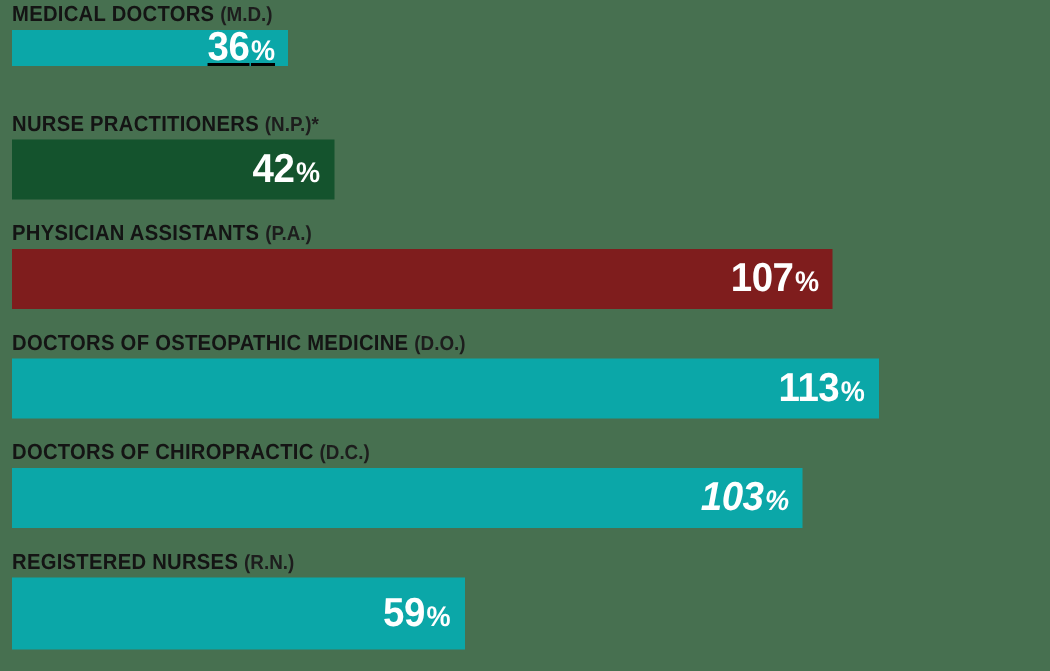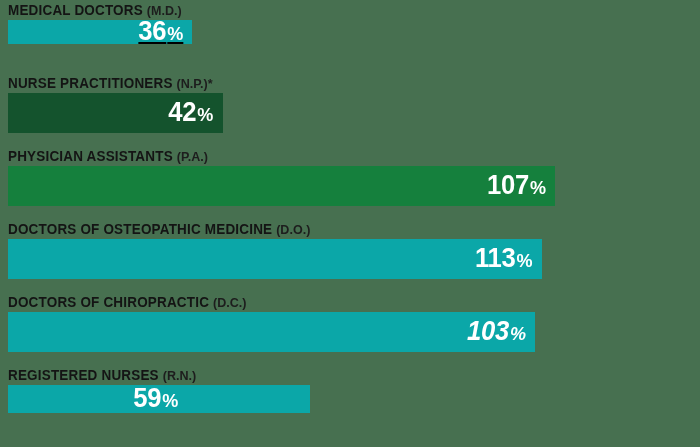--- a/index.html
+++ b/index.html
@@ -108,42 +108,42 @@
       <div class="bar-label"><span>NURSE PRACTITIONERS</span> <span class="paren">(N.P.)*</span></div>
       <div class="bar-track" style="left: 8px; top: 20px; width: 578px;">
         <div class="bar-fill" style="width: 214.832px; height: 40px; background: #14532d;">
           <div class="bar-value"><span>42</span><span class="pct">%</span></div>
         </div>
       </div>
     </div>
     <div class="bar-group" style="top: 146px;">
       <div class="bar-label"><span>PHYSICIAN ASSISTANTS</span> <span class="paren">(P.A.)</span></div>
       <div class="bar-track" style="left: 8px; top: 20px; width: 578px;">
-        <div class="bar-fill" style="width: 547.31px; height: 40px; background: #15803d;">
+        <div class="bar-fill" style="width: 547.31px; height: 40px; background: #7f1d1d;">
           <div class="bar-value"><span>107</span><span class="pct">%</span></div>
         </div>
       </div>
     </div>
     <div class="bar-group" style="top: 219px;">
       <div class="bar-label"><span>DOCTORS OF OSTEOPATHIC MEDICINE</span> <span class="paren">(D.O.)</span></div>
       <div class="bar-track" style="left: 8px; top: 20px; width: 578px;">
-        <div class="bar-fill" style="width: 534px; height: 40px; background: rgb(11, 167, 168);">
+        <div class="bar-fill" style="width: 578px; height: 40px; background: rgb(11, 167, 168);">
           <div class="bar-value"><span>113</span><span class="pct">%</span></div>
         </div>
       </div>
     </div>
     <div class="bar-group" style="top: 292px;">
       <div class="bar-label"><span>DOCTORS OF CHIROPRACTIC</span> <span class="paren">(D.C.)</span></div>
       <div class="bar-track" style="left: 8px; top: 20px; width: 578px; font-style: italic;">
         <div class="bar-fill" style="width: 526.85px; height: 40px; background: rgb(11, 167, 168);">
           <div class="bar-value"><span>103</span><span class="pct">%</span></div>
         </div>
       </div>
     </div>
     <div class="bar-group" style="top: 365px;">
       <div class="bar-label"><span>REGISTERED NURSES</span> <span class="paren">(R.N.)</span></div>
       <div class="bar-track" style="left: 8px; top: 20px; width: 578px;">
-        <div class="bar-fill" style="width: 301.788px; height: 28px; background: rgb(11, 167, 168); justify-content: center;">
+        <div class="bar-fill" style="width: 301.788px; height: 48px; background: rgb(11, 167, 168);">
           <div class="bar-value"><span>59</span><span class="pct">%</span></div>
         </div>
       </div>
     </div>
   </div>
 
 </body></html>

